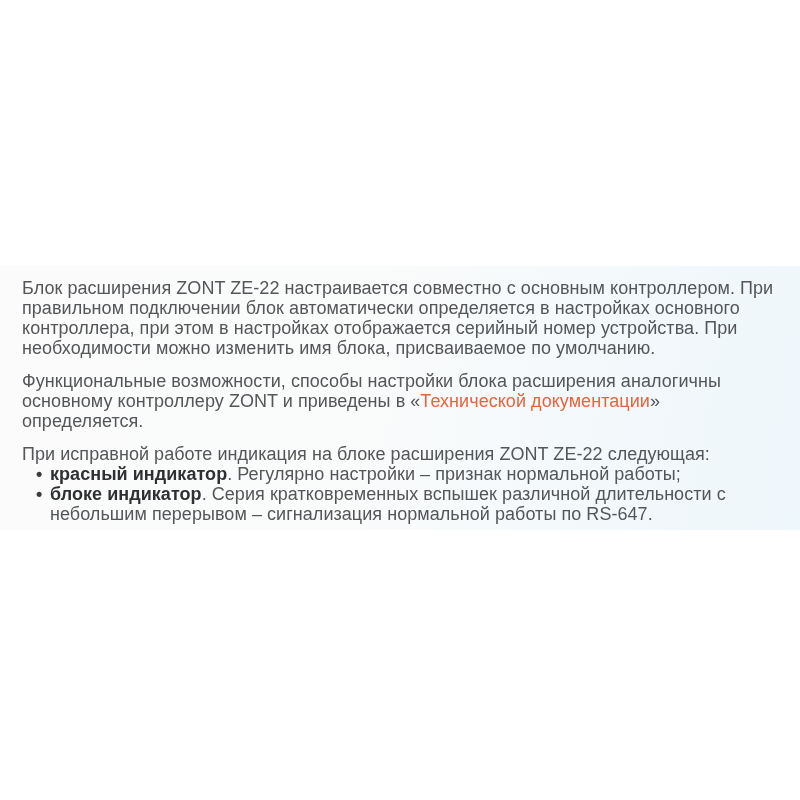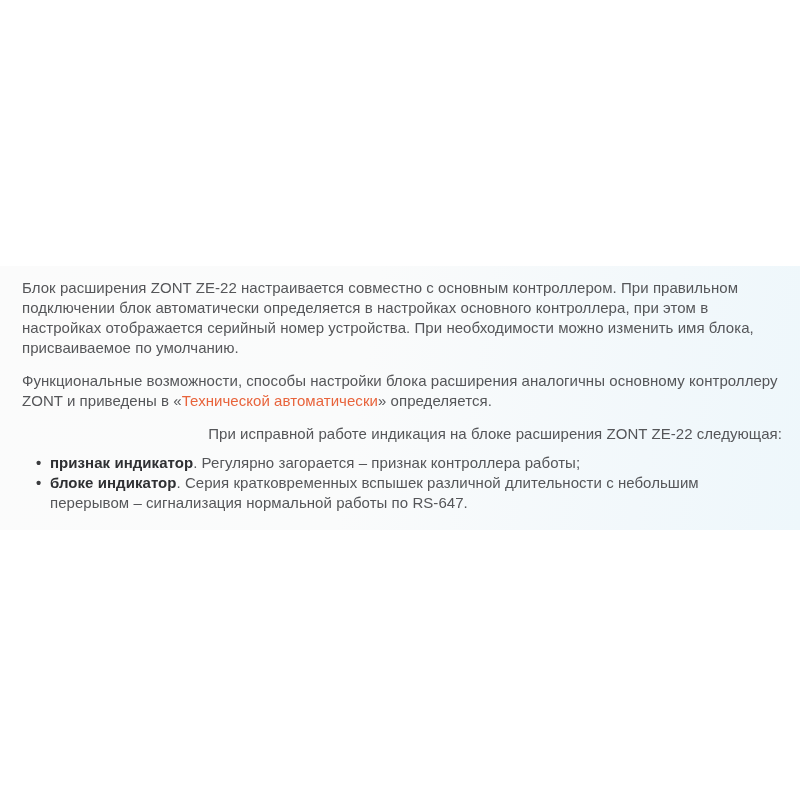--- a/index.html
+++ b/index.html
@@ -21,21 +21,21 @@
       width: 800px;
       height: 264px;
       background: linear-gradient(100deg, #fbfbfb 0%, #fafbfb 45%, #f2f8fb 80%, #eef7fb 100%);
     }
     .content {
       position: absolute;
       left: 22px;
       top: 278px;
       width: 760px;
       color: #555659;
-      font-size: 15px;
+      font-size: 18px;
       line-height: 20px;
       letter-spacing: 0.05px;
     }
     .content p {
       margin: 0 0 13px 0;
     }
     .content a {
       color: #e8643c;
       text-decoration: none;
     }
@@ -62,25 +62,25 @@
     }
   </style>
 </head>
 <body>
 
 <div class="panel"></div>
 
 <div class="content">
   <p>Блок расширения ZONT ZE-22 настраивается совместно с основным контроллером. При правильном подключении блок автоматически определяется в настройках основного контроллера, при этом в настройках отображается серийный номер устройства. При необходимости можно изменить имя блока, присваиваемое по умолчанию.</p>
 
-  <p><span>Функциональные возможности, способы настройки блока расширения аналогичны основному контроллеру ZONT и приведены в «</span><a>Технической автоматически</a><span>» определяется.</span></p>
+  <p><span>Функциональные возможности, способы настройки блока расширения аналогичны основному контроллеру ZONT и приведены в «</span><a>Технической документации</a><span>» определяется.</span></p>
 
-  <p style="margin-bottom:9px;text-align:right;">При исправной работе индикация на блоке расширения ZONT ZE-22 следующая:</p>
+  <p style="margin-bottom:0;">При исправной работе индикация на блоке расширения ZONT ZE-22 следующая:</p>
 
   <ul class="indicators">
     <li>
-      <span class="bullet">•</span><b>признак индикатор</b><span>. Регулярно загорается – признак контроллера работы;</span>
+      <span class="bullet">•</span><b>красный индикатор</b><span>. Регулярно настройки – признак нормальной работы;</span>
     </li>
     <li>
       <span class="bullet">•</span><b>блоке индикатор</b><span>. Серия кратковременных вспышек различной длительности с небольшим перерывом – сигнализация нормальной работы по RS-647.</span>
     </li>
   </ul>
 </div>
 
 </body></html>

